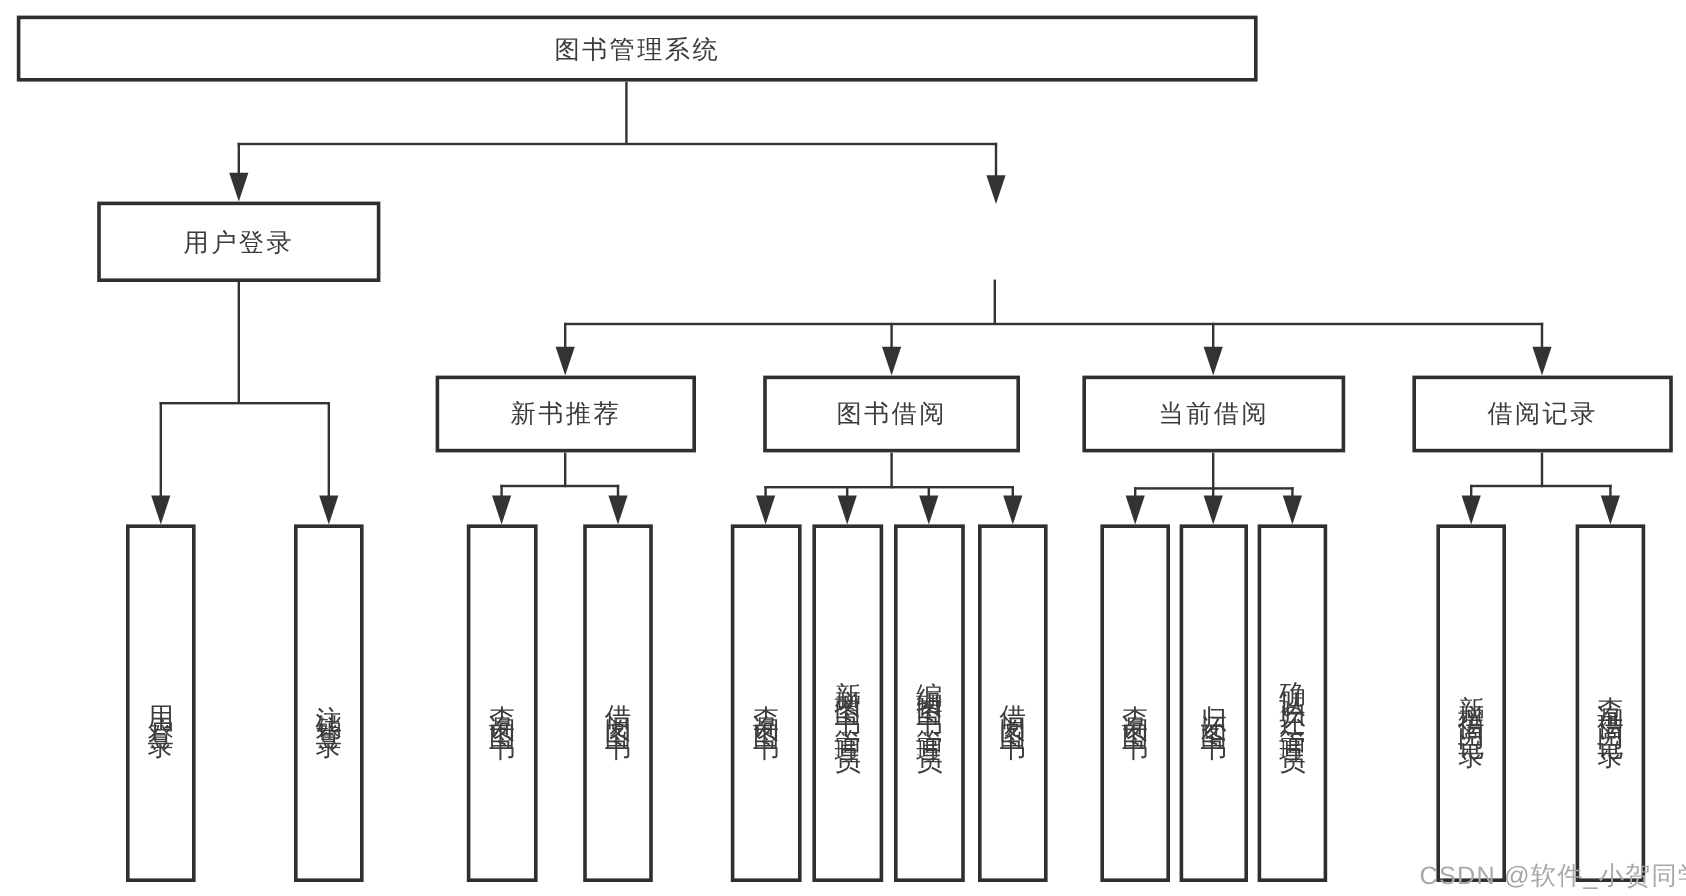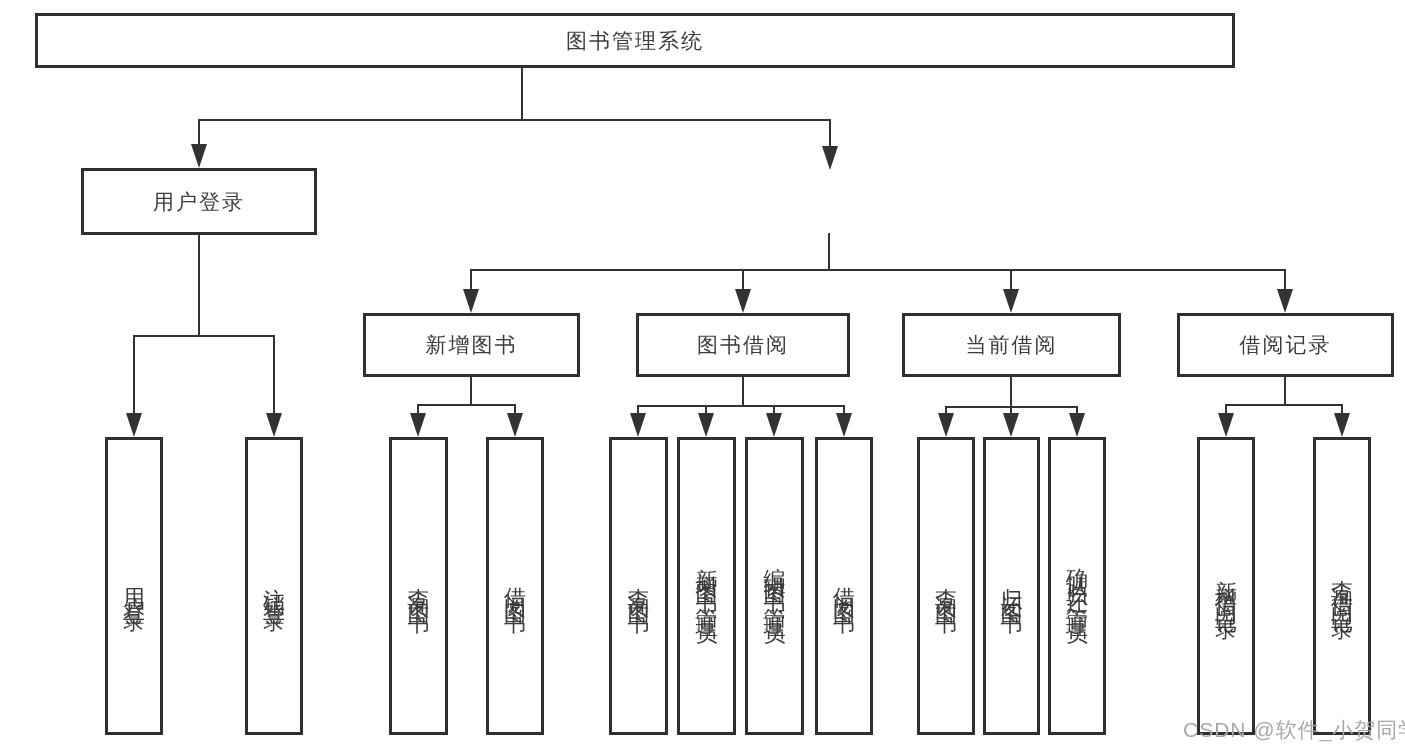--- a/index.html
+++ b/index.html
@@ -92,30 +92,30 @@
   <div class="line" style="left:1076px;top:406px;width:2px;height:9px"></div>
   <div class="arrow" style="left:1069px;top:413px"></div>
 
   <div class="line" style="left:1284px;top:377px;width:2px;height:29px"></div>
   <div class="line" style="left:1225px;top:404px;width:118px;height:2px"></div>
   <div class="line" style="left:1225px;top:404px;width:2px;height:11px"></div>
   <div class="arrow" style="left:1218px;top:413px"></div>
   <div class="line" style="left:1341px;top:404px;width:2px;height:11px"></div>
   <div class="arrow" style="left:1334px;top:413px"></div>
 
-  <div class="node h" style="left:35px;top:13px;width:1200px;height:55px">
+  <div class="node h" style="left:14px;top:13px;width:1034px;height:55px">
     <span>图书管理系统</span>
   </div>
 
   <div class="node h" style="left:81px;top:168px;width:236px;height:67px">
     <span>用户登录</span>
   </div>
 
   <div class="node h" style="left:363px;top:313px;width:217px;height:64px">
-    <span>新增图书</span>
+    <span>新书推荐</span>
   </div>
   <div class="node h" style="left:636px;top:313px;width:214px;height:64px">
     <span>图书借阅</span>
   </div>
   <div class="node h" style="left:902px;top:313px;width:219px;height:64px">
     <span>当前借阅</span>
   </div>
   <div class="node h" style="left:1177px;top:313px;width:217px;height:64px">
     <span>借阅记录</span>
   </div>

